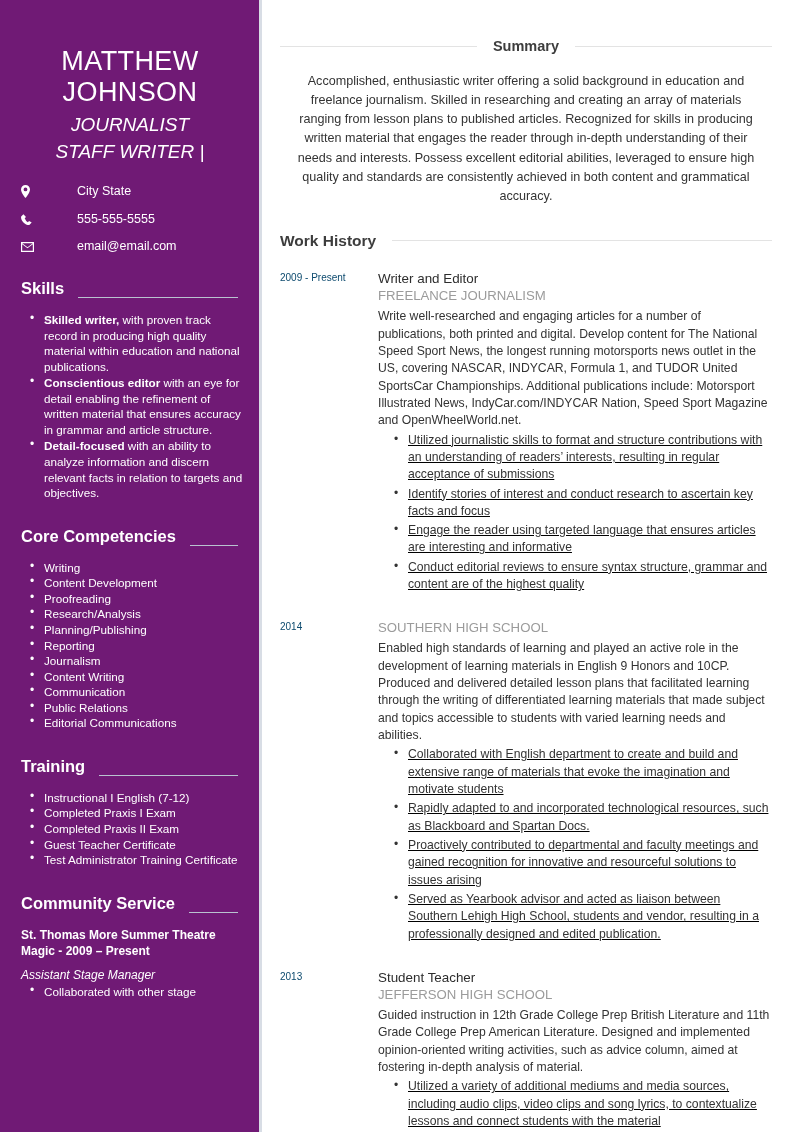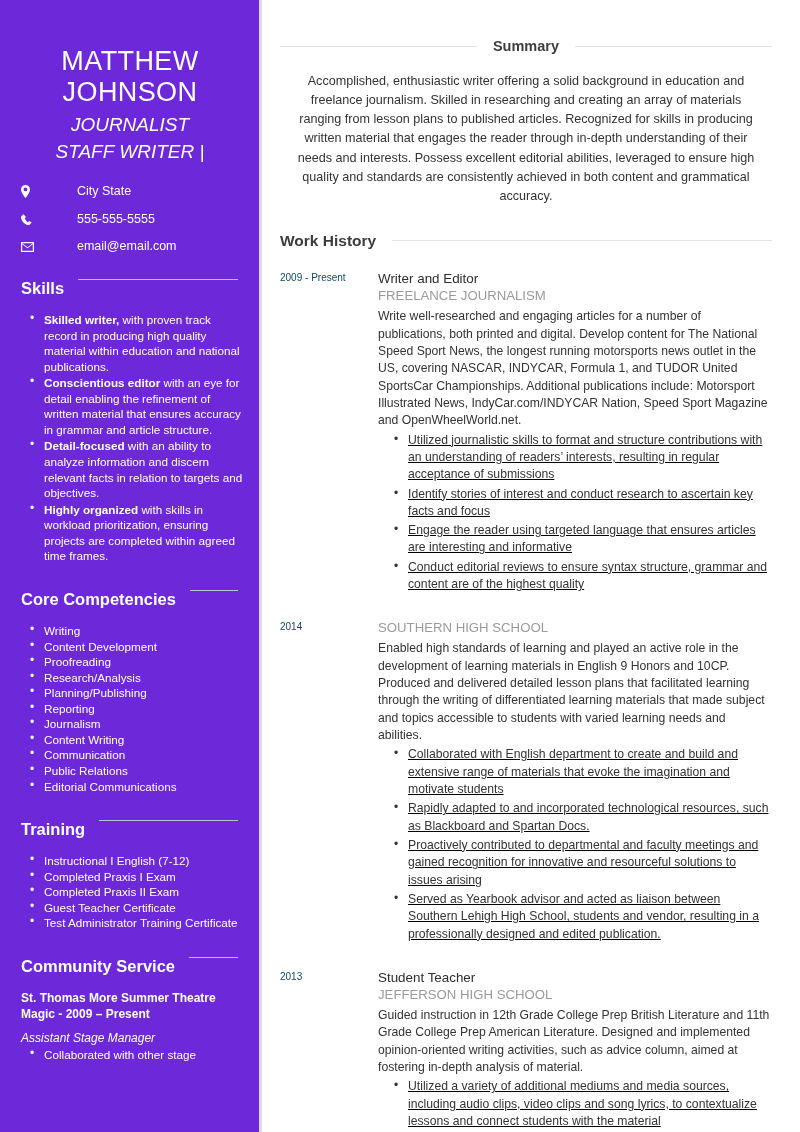--- a/index.html
+++ b/index.html
@@ -17,21 +17,21 @@
     width: 800px;
     height: 1132px;
     display: flex;
     background: #ffffff;
   }
 
   
   .sidebar {
     width: 262px;
     min-width: 262px;
-    background: #6d28d9;
+    background: #701a75;
     color: #ffffff;
     padding: 0 18px 0 16px;
     position: relative;
     overflow: hidden;
   }
   .sidebar::after {
     content: "";
     position: absolute;
     top: 0; right: 0; bottom: 0;
     width: 3px;
@@ -76,21 +76,21 @@
     min-width: 16px;
     display: inline-flex;
     align-items: center;
     justify-content: flex-start;
   }
   .contact-row .ico svg { display: block; fill: #ffffff; }
   .contact-row .txt { white-space: nowrap; }
 
   .side-heading {
     display: flex;
-    align-items: flex-start;
+    align-items: flex-end;
     margin-top: 26px;
     margin-bottom: 14px;
     padding-left: 5px;
   }
   .side-heading .h-text {
     font-size: 16.5px;
     font-weight: bold;
     color: #ffffff;
     white-space: nowrap;
   }
@@ -289,21 +289,20 @@
     </div>
 
     <div class="side-heading">
       <span class="h-text">Skills</span>
       <span class="h-rule"></span>
     </div>
     <ul class="side-list">
       <li><span class="b">Skilled writer,</span><span> with proven track record in producing high quality material within education and national publications.</span></li>
       <li><span class="b">Conscientious editor</span><span> with an eye for detail enabling the refinement of written material that ensures accuracy in grammar and article structure.</span></li>
       <li><span class="b">Detail-focused</span><span> with an ability to analyze information and discern relevant facts in relation to targets and objectives.</span></li>
-      <li><span class="b">Highly organized</span><span> with skills in workload prioritization, ensuring projects are completed within agreed time frames.</span></li>
     </ul>
 
     <div class="side-heading">
       <span class="h-text">Core Competencies</span>
       <span class="h-rule"></span>
     </div>
     <ul class="side-list compact">
       <li>Writing</li>
       <li>Content Development</li>
       <li>Proofreading</li>

